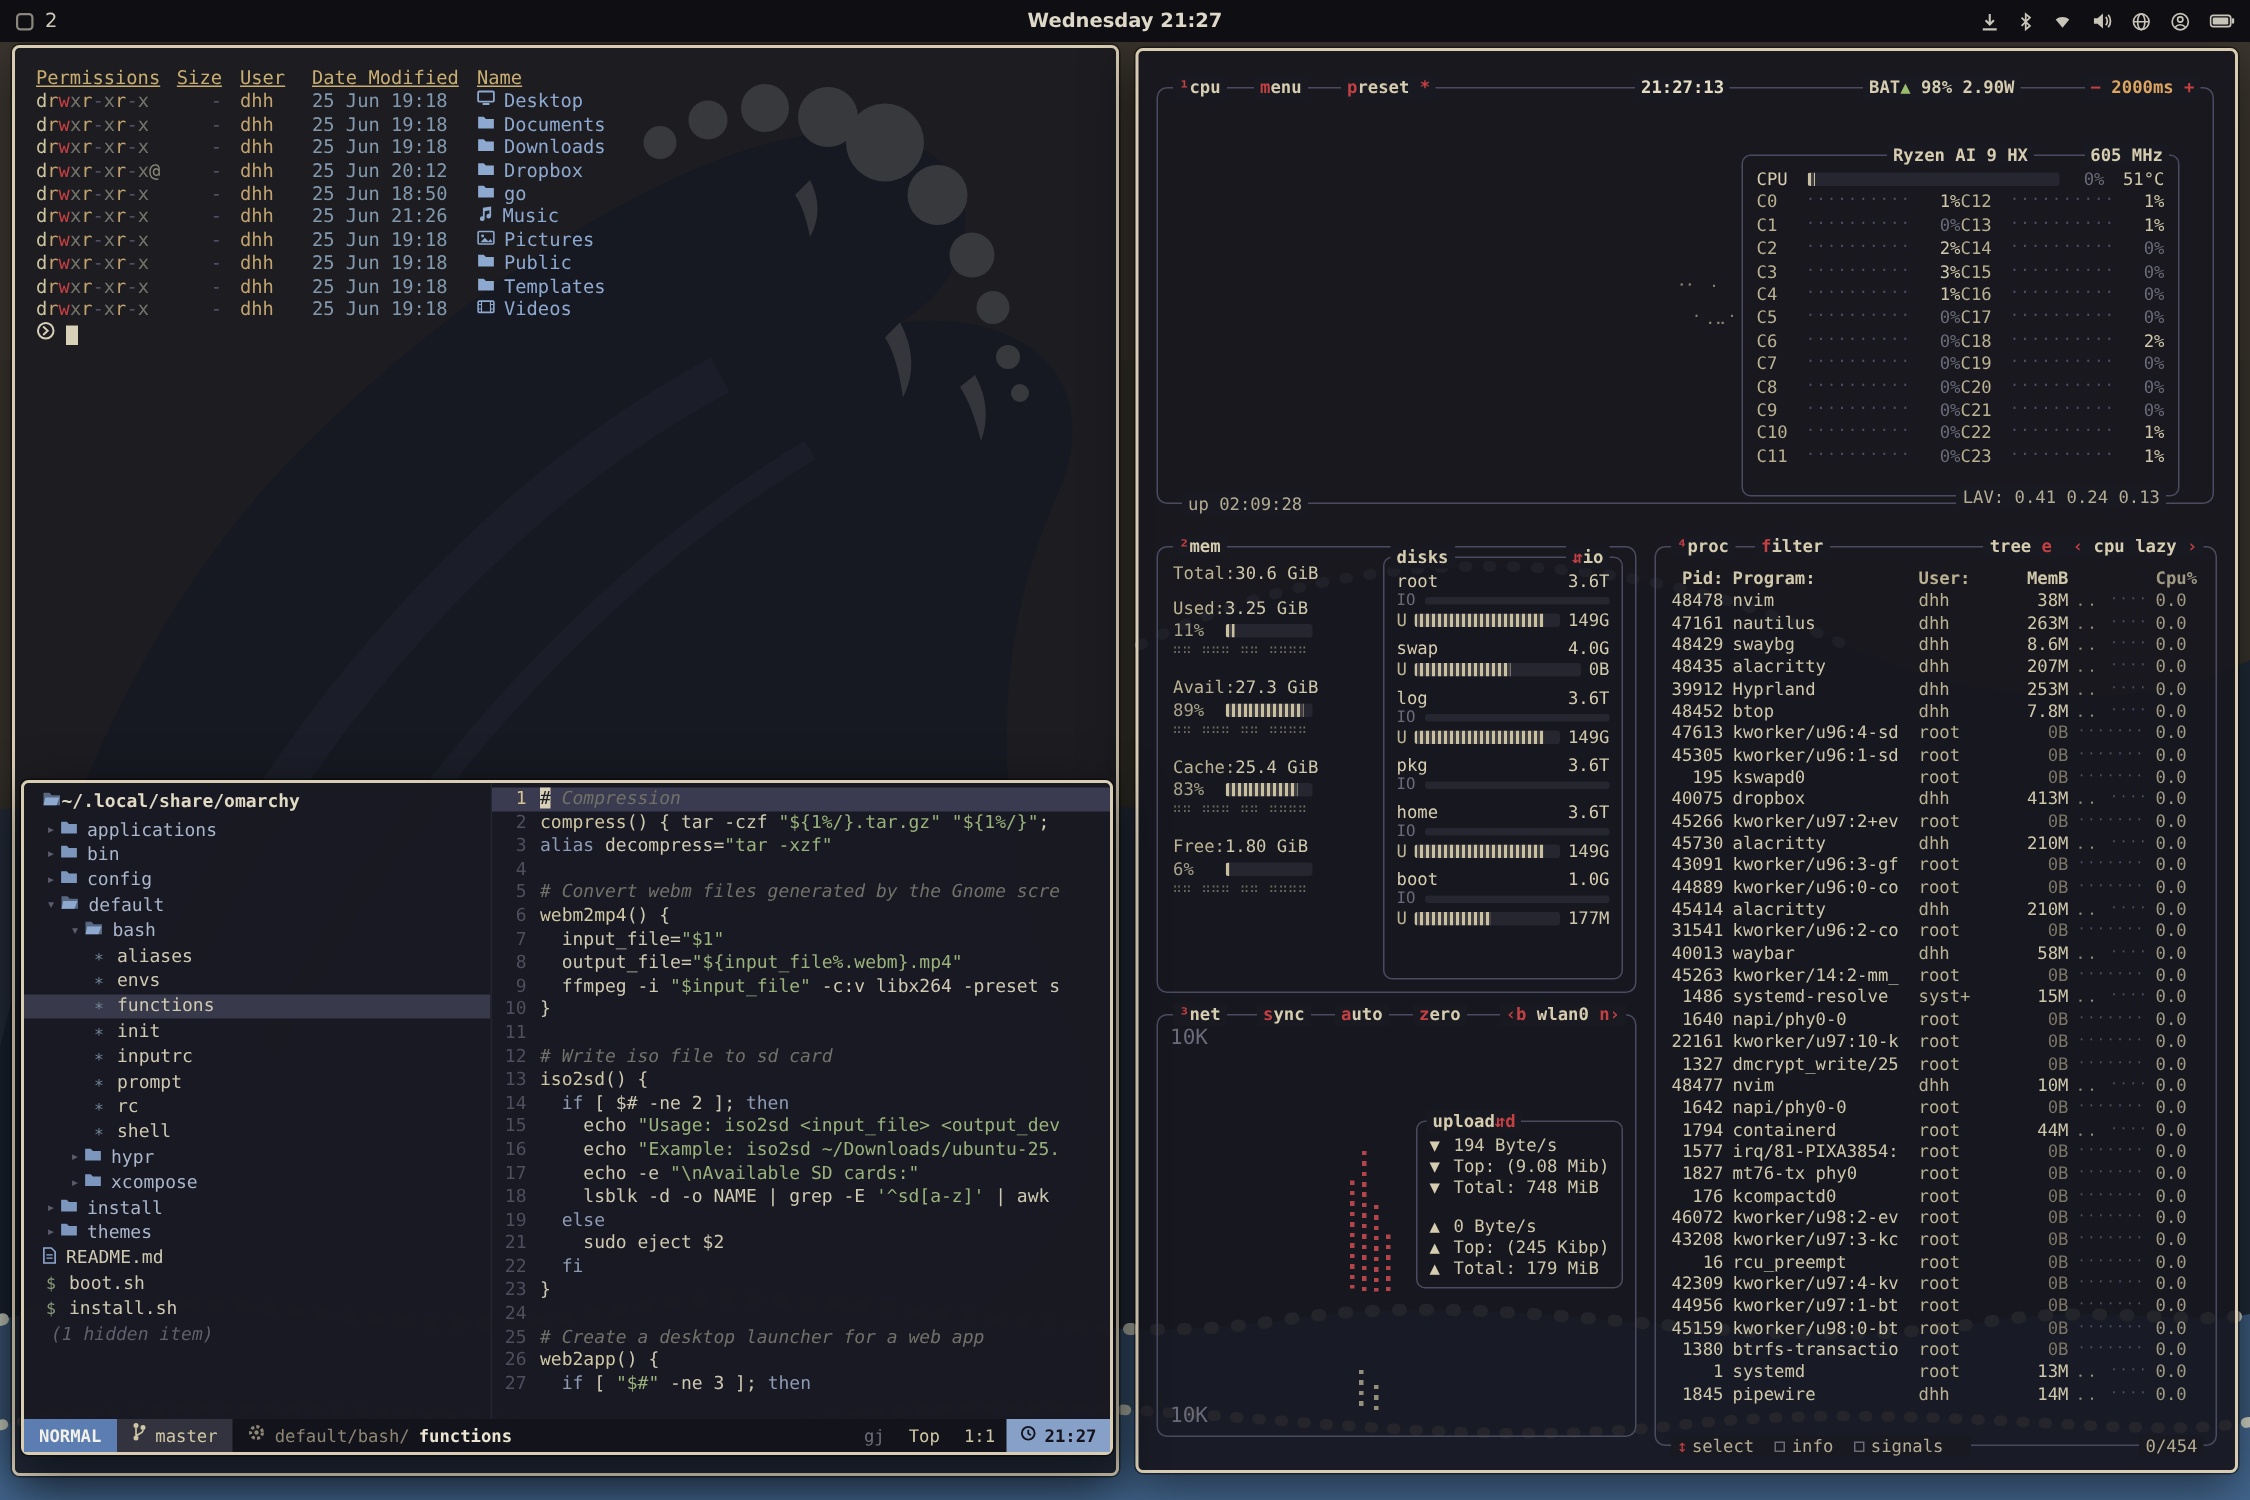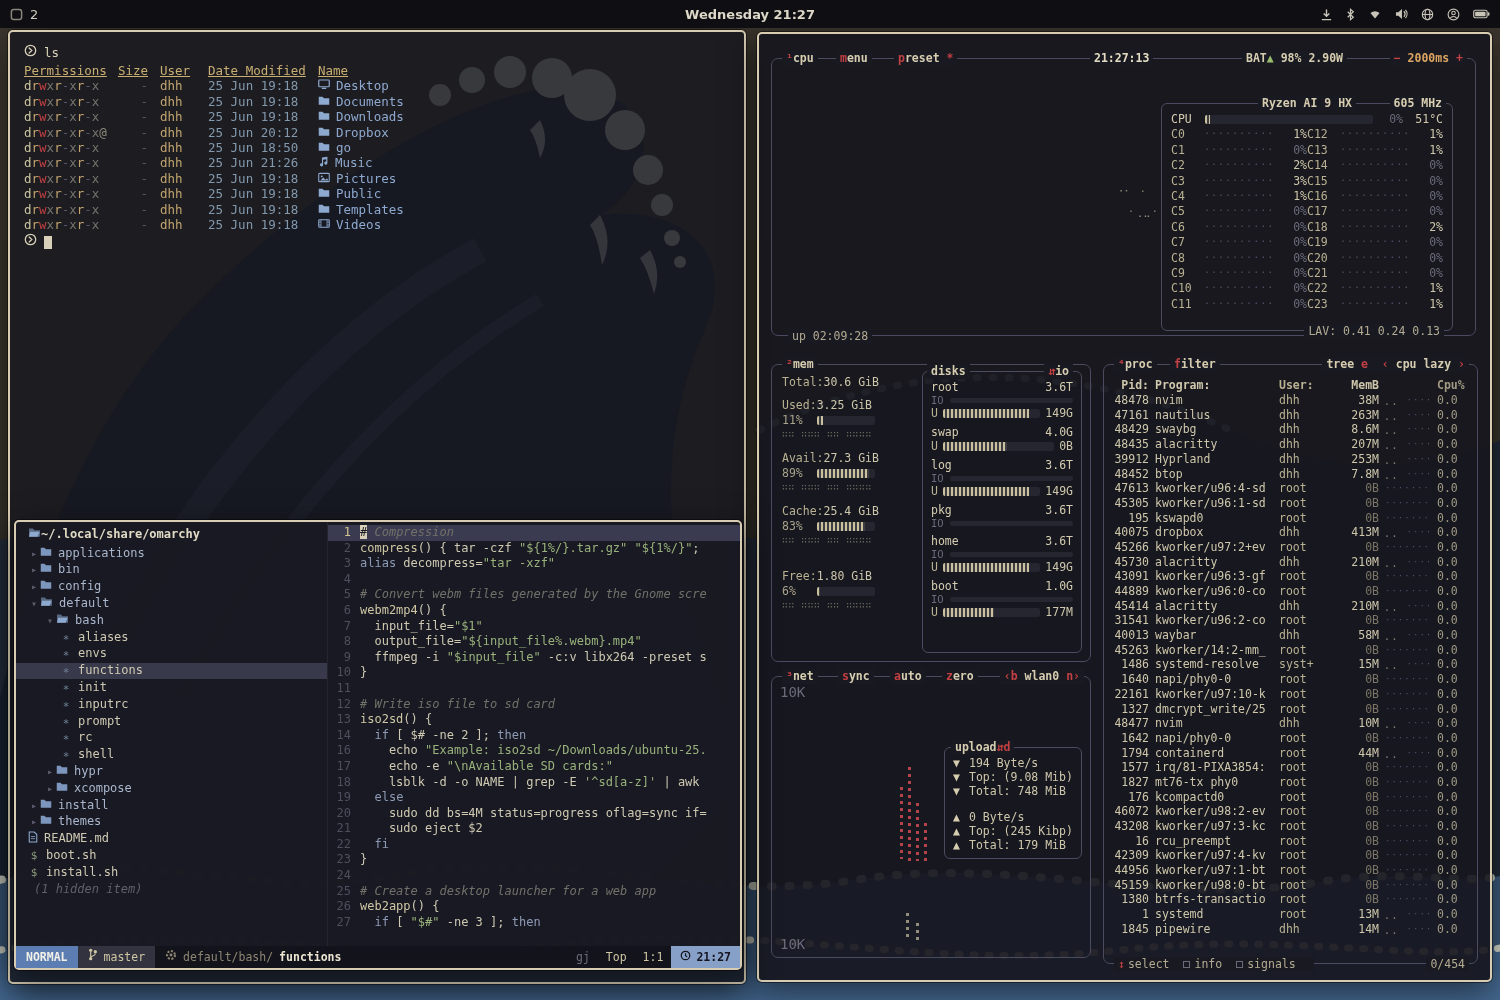--- a/index.html
+++ b/index.html
@@ -208,27 +208,20 @@
         <svg width="17" height="10" viewBox="0 0 19 10">
           <rect x="0.8" y="0.8" width="15" height="8.4" rx="2" fill="none" stroke="#d8d4c6" stroke-width="1.3"></rect>
           <rect x="2.4" y="2.4" width="11.6" height="5.2" rx="1" fill="#d8d4c6"></rect>
           <rect x="16.6" y="3" width="1.8" height="4" rx="0.8" fill="#d8d4c6"></rect>
         </svg>
       </span>
     </div>
 </header>
 
 <section id="term" class="window">
-  <div class="tprompt">
-    <span><svg width="13" height="13" viewBox="0 0 16 16">
-          <circle cx="8" cy="8" r="6.4" fill="none" stroke="#d8d0b8" stroke-width="1.6"></circle>
-          <path d="M6.3 5l3.3 3 -3.3 3" fill="none" stroke="#d8d0b8" stroke-width="1.6" stroke-linecap="round"></path>
-        </svg></span>
-    <span>ls</span>
-  </div>
   <div class="trow">
     <span class="col-perm th">Permissions</span>
     <span class="col-size th">Size</span>
     <span class="col-user th">User</span>
     <span class="col-date th">Date Modified</span>
     <span class="col-name"><span class="th">Name</span></span>
   </div>
   <div id="term-rows">
       <div class="trow"><span class="col-perm"><span class="p-d">d</span><span class="p-r">r</span><span class="p-w">w</span><span class="p-x">x</span><span class="p-r">r</span><span class="p-0">-</span><span class="p-x">x</span><span class="p-r">r</span><span class="p-0">-</span><span class="p-x">x</span></span><span class="col-size f-size">-</span><span class="col-user f-user">dhh</span><span class="col-date f-date">25 Jun 19:18</span><span class="col-name"><span><svg width="12" height="11" viewBox="0 0 16 14">
               <rect x="1" y="1" width="14" height="9" rx="1" fill="none" stroke="#8ea9cf" stroke-width="1.6"></rect>
@@ -338,25 +331,25 @@
           <div class="cline"><span class="ln">5</span><span class="ctext"><span class="tok-c"># Convert webm files generated by the Gnome scre</span></span></div>
           <div class="cline"><span class="ln">6</span><span class="ctext"><span class="tok-f">webm2mp4</span><span class="tok-t">() {</span></span></div>
           <div class="cline"><span class="ln">7</span><span class="ctext"><span class="tok-t">  input_file=</span><span class="tok-s">"$1"</span></span></div>
           <div class="cline"><span class="ln">8</span><span class="ctext"><span class="tok-t">  output_file=</span><span class="tok-s">"${input_file%.webm}.mp4"</span></span></div>
           <div class="cline"><span class="ln">9</span><span class="ctext"><span class="tok-t">  ffmpeg -i </span><span class="tok-s">"$input_file"</span><span class="tok-t"> -c:v libx264 -preset s</span></span></div>
           <div class="cline"><span class="ln">10</span><span class="ctext"><span class="tok-t">}</span></span></div>
           <div class="cline"><span class="ln">11</span><span class="ctext"></span></div>
           <div class="cline"><span class="ln">12</span><span class="ctext"><span class="tok-c"># Write iso file to sd card</span></span></div>
           <div class="cline"><span class="ln">13</span><span class="ctext"><span class="tok-f">iso2sd</span><span class="tok-t">() {</span></span></div>
           <div class="cline"><span class="ln">14</span><span class="ctext"><span class="tok-t">  </span><span class="tok-k">if</span><span class="tok-t"> [ $# -ne 2 ]; </span><span class="tok-k">then</span></span></div>
+          <div class="cline"><span class="ln">15</span><span class="ctext"><span class="tok-t">    echo </span><span class="tok-s">"Usage: iso2sd &lt;input_file&gt; &lt;output_dev</span></span></div>
           <div class="cline"><span class="ln">16</span><span class="ctext"><span class="tok-t">    echo </span><span class="tok-s">"Example: iso2sd ~/Downloads/ubuntu-25.</span></span></div>
           <div class="cline"><span class="ln">17</span><span class="ctext"><span class="tok-t">    echo -e </span><span class="tok-s">"\nAvailable SD cards:"</span></span></div>
           <div class="cline"><span class="ln">18</span><span class="ctext"><span class="tok-t">    lsblk -d -o NAME | grep -E </span><span class="tok-s">'^sd[a-z]'</span><span class="tok-t"> | awk </span></span></div>
           <div class="cline"><span class="ln">19</span><span class="ctext"><span class="tok-t">  </span><span class="tok-k">else</span></span></div>
-          <div class="cline"><span class="ln">20</span><span class="ctext"><span class="tok-t">    sudo dd bs=4M status=progress oflag=sync if=</span></span></div>
           <div class="cline"><span class="ln">21</span><span class="ctext"><span class="tok-t">    sudo eject $2</span></span></div>
           <div class="cline"><span class="ln">22</span><span class="ctext"><span class="tok-t">  </span><span class="tok-k">fi</span></span></div>
           <div class="cline"><span class="ln">23</span><span class="ctext"><span class="tok-t">}</span></span></div>
           <div class="cline"><span class="ln">24</span><span class="ctext"></span></div>
           <div class="cline"><span class="ln">25</span><span class="ctext"><span class="tok-c"># Create a desktop launcher for a web app</span></span></div>
           <div class="cline"><span class="ln">26</span><span class="ctext"><span class="tok-f">web2app</span><span class="tok-t">() {</span></span></div>
           <div class="cline"><span class="ln">27</span><span class="ctext"><span class="tok-t">  </span><span class="tok-k">if</span><span class="tok-t"> [ </span><span class="tok-s">"$#"</span><span class="tok-t"> -ne 3 ]; </span><span class="tok-k">then</span></span></div>
         </div>
     </div>
   </div>
@@ -608,21 +601,21 @@
               <span>25.4 GiB</span>
             </div>
             <div class="mpct">
               <span style="width: 30px;">83%</span>
               <div class="bar" style="width: 58px;">
                 <i style="width: 83%;"></i>
               </div>
             </div>
             <div class="mdots">∷∷ ∷∷∷ ∷∷ ∷∷∷∷</div>
           </div>
-          <div style="margin-top: 20px;">
+          <div style="margin-top: 8px;">
             <div class="mstat">
               <span class="ml">Free:</span>
               <span>1.80 GiB</span>
             </div>
             <div class="mpct">
               <span style="width: 30px;">6%</span>
               <div class="bar" style="width: 58px;">
                 <i style="width: 6%;"></i>
               </div>
             </div>

